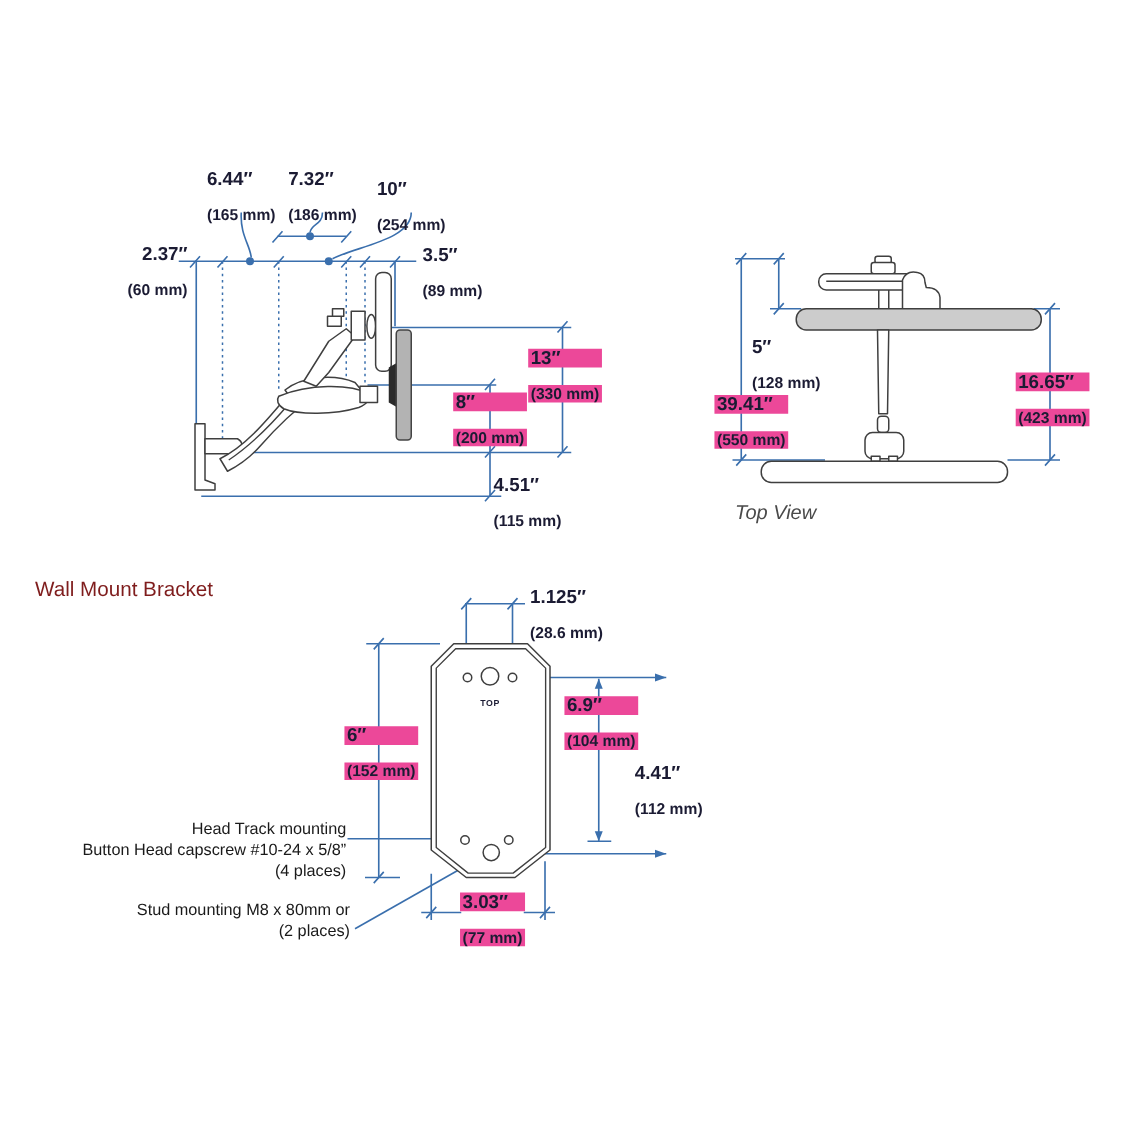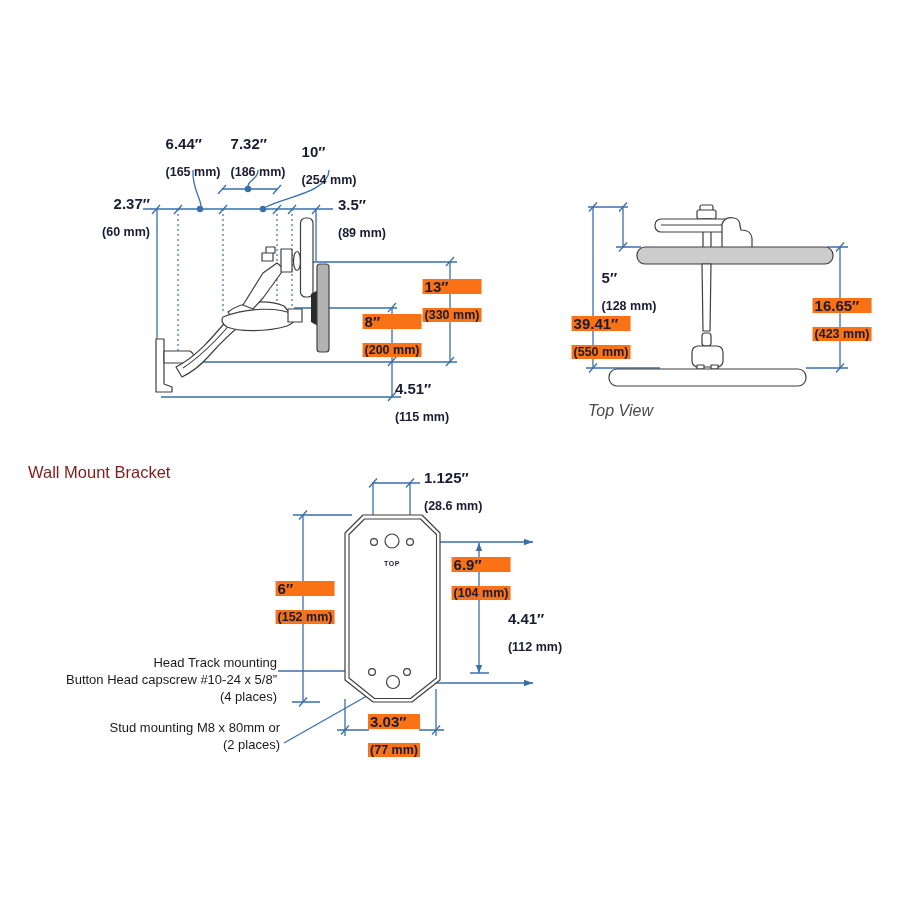--- a/index.html
+++ b/index.html
@@ -3,21 +3,21 @@
 <meta charset="utf-8">
 <style>
   html,body{margin:0;padding:0;background:#fff;}
   .stage{position:relative;width:900px;height:900px;background:#fff;overflow:hidden;
          font-family:"Liberation Sans",sans-serif;}
   svg{position:absolute;left:0;top:0;}
   .lbl{position:absolute;color:#1b1b33;text-align:left;white-space:nowrap;}
   .lbl .in{display:block;font-weight:bold;font-size:15px;line-height:15px;}
   .lbl .mm{display:block;font-weight:bold;font-size:12.5px;line-height:14px;margin-top:14px;}
   .c{transform:translateX(-50%);}
-  .bg .in,.bg .mm{background:#f97316;padding:0 2px;}
+  .bg .in,.bg .mm{background:#ec4899;padding:0 2px;}
   .right{text-align:right;}
   .left{text-align:left;}
   .title{position:absolute;font-size:16.5px;color:#7f1d1d;white-space:nowrap;}
   .caption{position:absolute;font-style:italic;font-size:16px;color:#4a4a4a;white-space:nowrap;text-align:center;}
   .note{position:absolute;font-size:13px;line-height:17px;color:#1a1a1a;text-align:right;white-space:nowrap;}
   .tinytop{position:absolute;font-size:7px;font-weight:bold;letter-spacing:.5px;color:#1b1b33;transform:translateX(-50%);}
   .b{stroke:#3a6fad;stroke-width:1.3;fill:none;}
   .bf{fill:#3a6fad;stroke:none;}
   .d{stroke:#3a6fad;stroke-width:1.2;fill:none;stroke-dasharray:2,3;}
   .k{stroke:#3f3f3f;stroke-width:1.2;fill:#fff;stroke-linejoin:round;}

